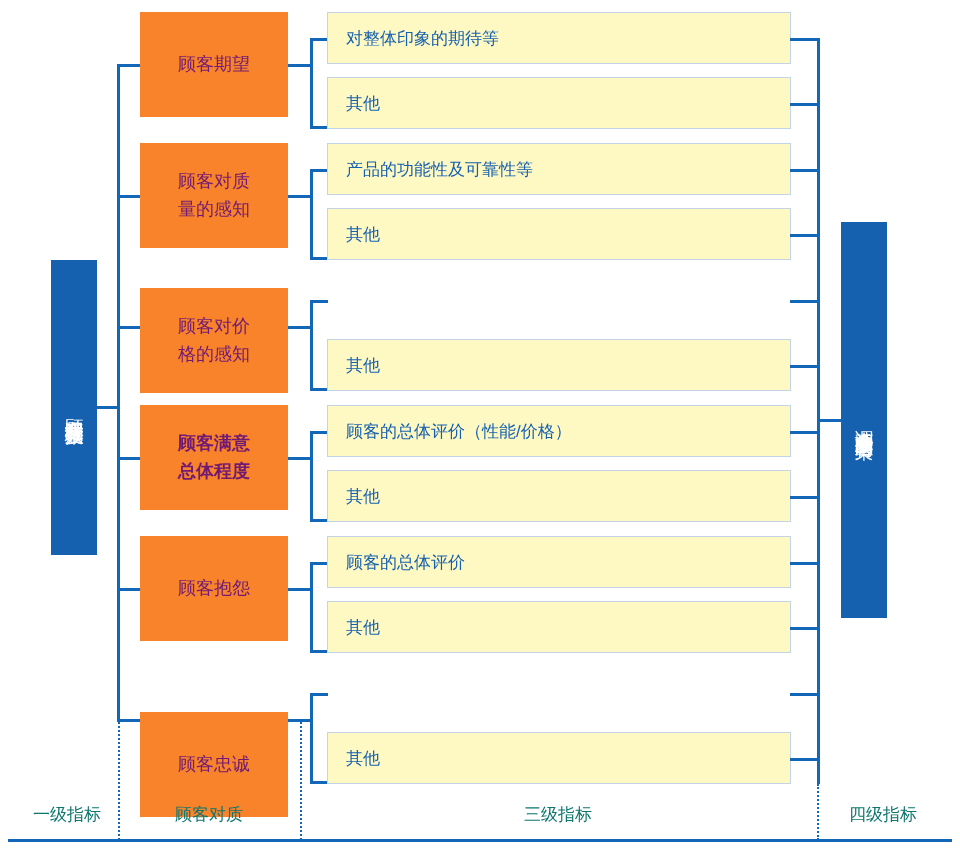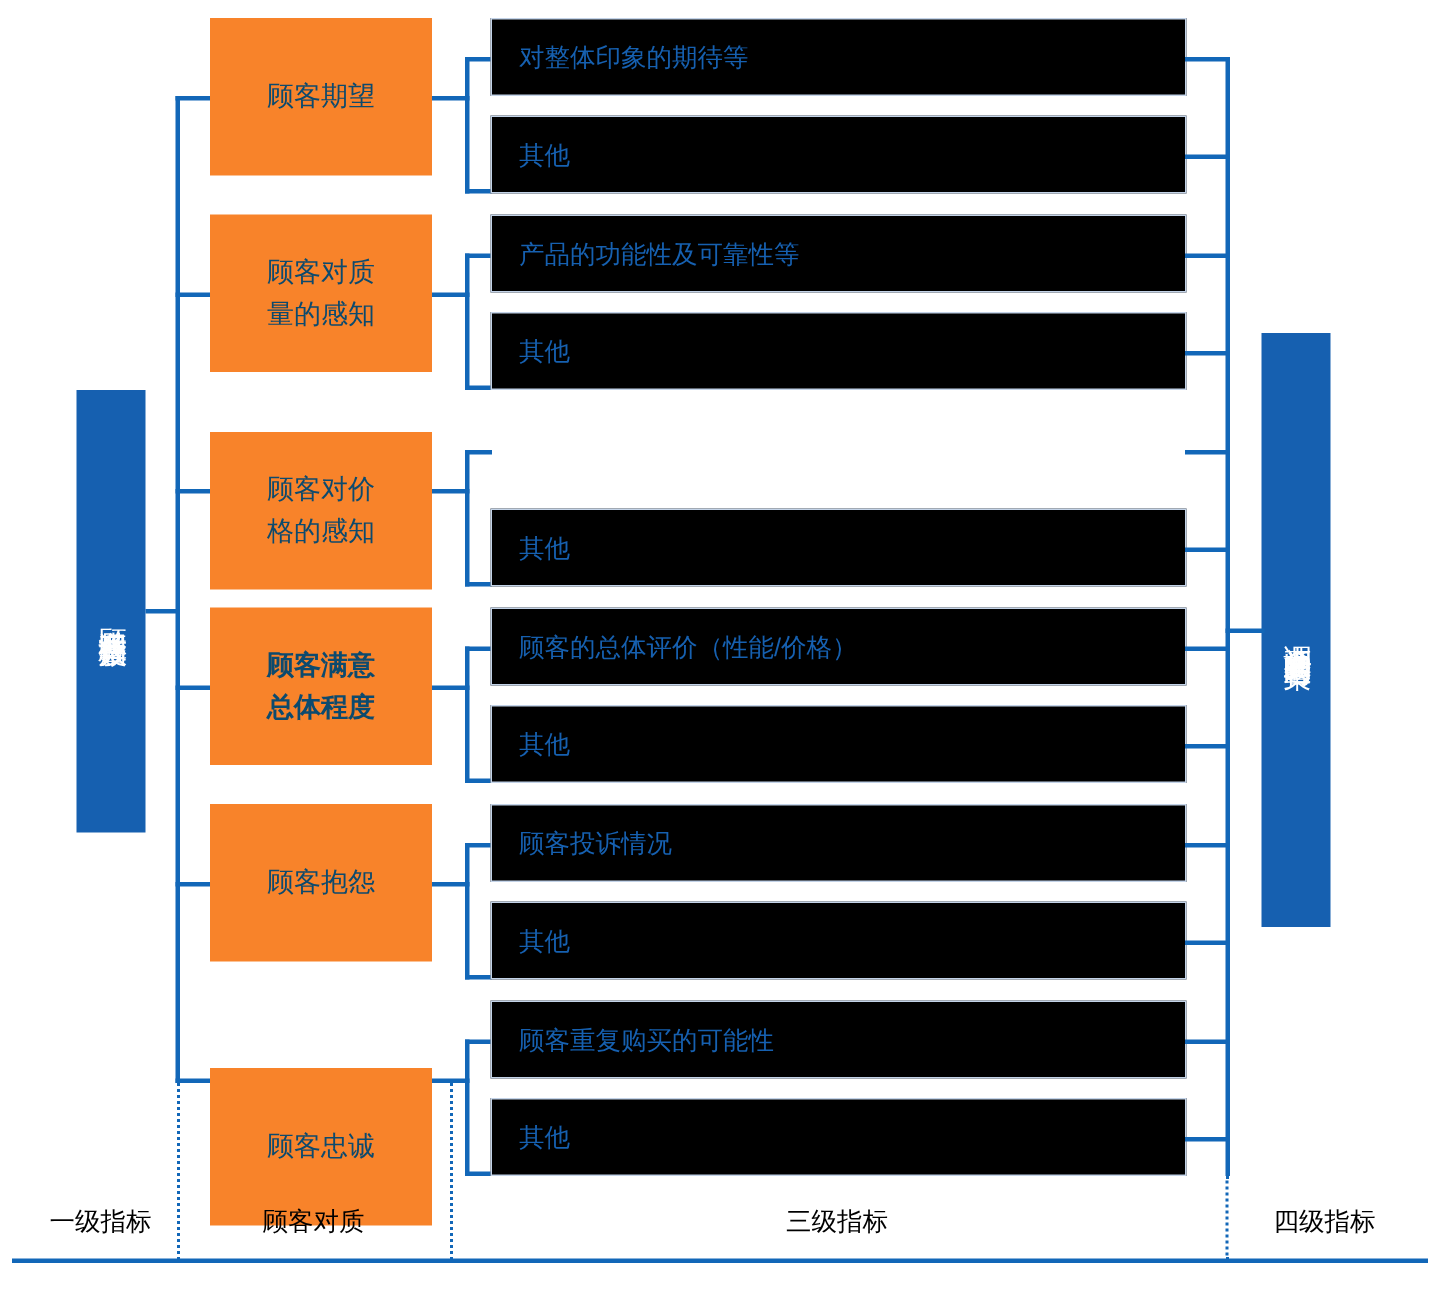--- a/index.html
+++ b/index.html
@@ -62,38 +62,38 @@
     box-sizing: border-box;
   }
 
   
   .l2-box {
     position: absolute;
     left: 140px;
     width: 148px;
     height: 105px;
     background: #f8832a;
-    color: #0c4a6e;
+    color: #701a75;
     font-size: 18px;
     line-height: 1.55;
     display: flex;
     align-items: center;
     justify-content: center;
     text-align: center;
     box-sizing: border-box;
     white-space: pre-line;
   }
 
   
   .l3-box {
     position: absolute;
     left: 327px;
     width: 464px;
     height: 52px;
-    background: #000000;
+    background: #fef9c3;
     border: 1px solid #c3d3e8;
     color: #1660b0;
     font-size: 17px;
     display: flex;
     align-items: center;
     box-sizing: border-box;
     padding-left: 18px;
   }
 
   
@@ -101,21 +101,21 @@
     position: absolute;
     background: #1267b8;
   }
   .ln-v { width: 3px; }
   .ln-h { height: 3px; }
 
   
   .legend-label {
     position: absolute;
     top: 803px;
-    color: #000000;
+    color: #0f766e;
     font-size: 17px;
     text-align: center;
     white-space: nowrap;
   }
   .legend-sep {
     position: absolute;
     width: 0;
     border-left: 2px dotted #1267b8;
   }
   .legend-rule {
@@ -218,27 +218,24 @@
   <div class="l3-box" style="top:339px;">
     <span>其他</span>
   </div>
   <div class="l3-box" style="top:405px;">
     <span>顾客的总体评价（性能/价格）</span>
   </div>
   <div class="l3-box" style="top:470px;">
     <span>其他</span>
   </div>
   <div class="l3-box" style="top:536px;">
-    <span>顾客投诉情况</span>
+    <span>顾客的总体评价</span>
   </div>
   <div class="l3-box" style="top:601px;">
     <span>其他</span>
-  </div>
-  <div class="l3-box" style="top:667px;">
-    <span>顾客重复购买的可能性</span>
   </div>
   <div class="l3-box" style="top:732px;">
     <span>其他</span>
   </div>
 
   <div class="ln ln-v" style="left:817px; top:38px; height:746px;"></div>
   <div class="ln ln-h" style="left:790px; top:38px;  width:30px;"></div>
   <div class="ln ln-h" style="left:790px; top:103px; width:30px;"></div>
   <div class="ln ln-h" style="left:790px; top:169px; width:30px;"></div>
   <div class="ln ln-h" style="left:790px; top:234px; width:30px;"></div>

